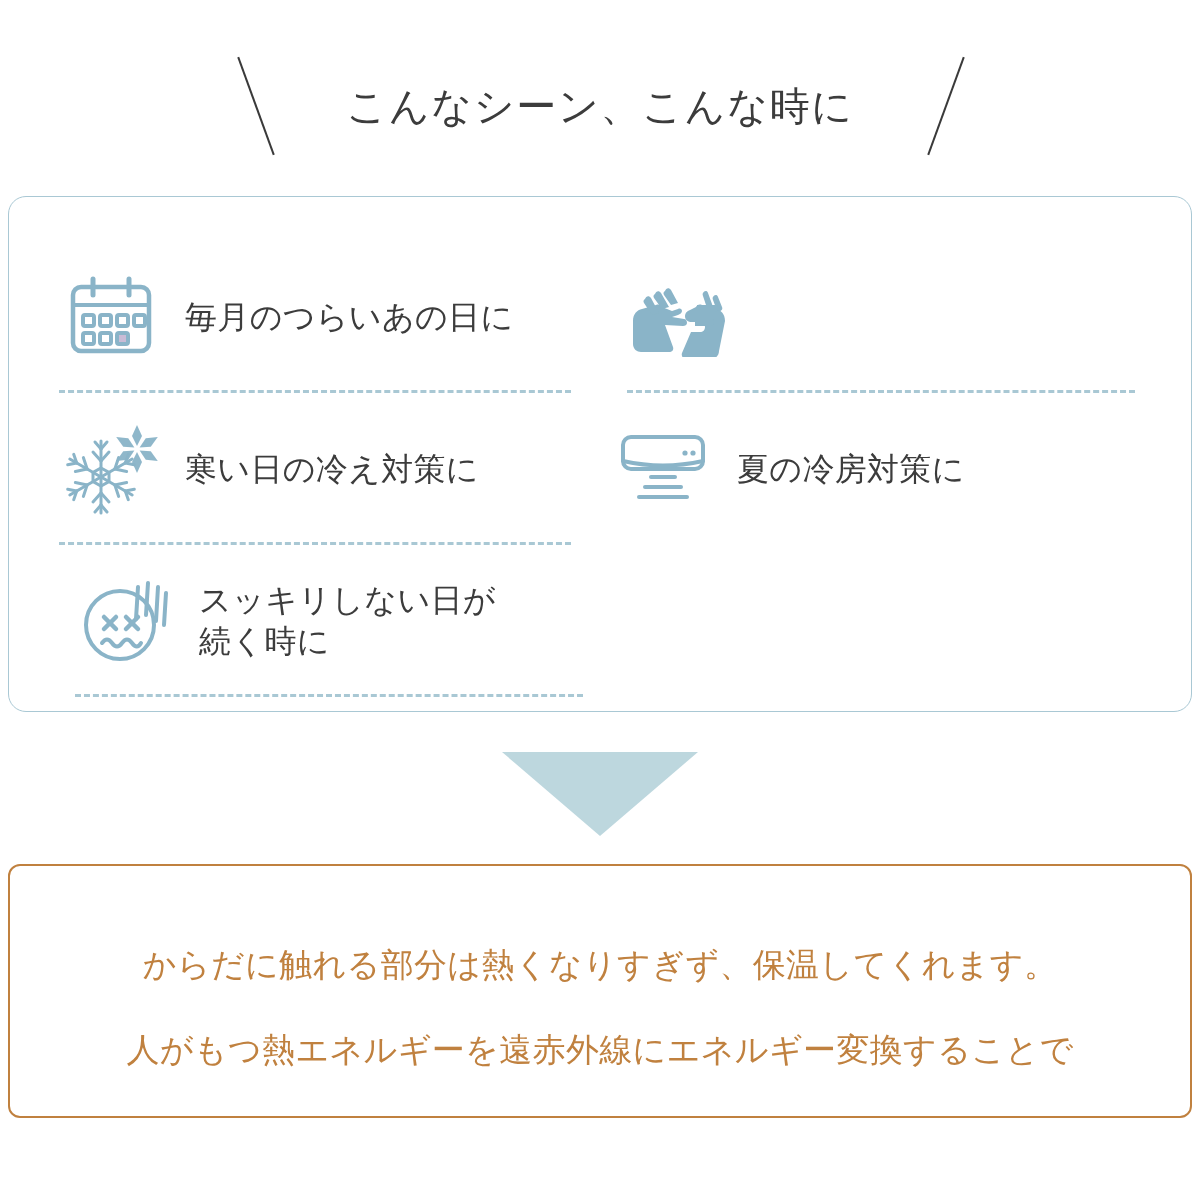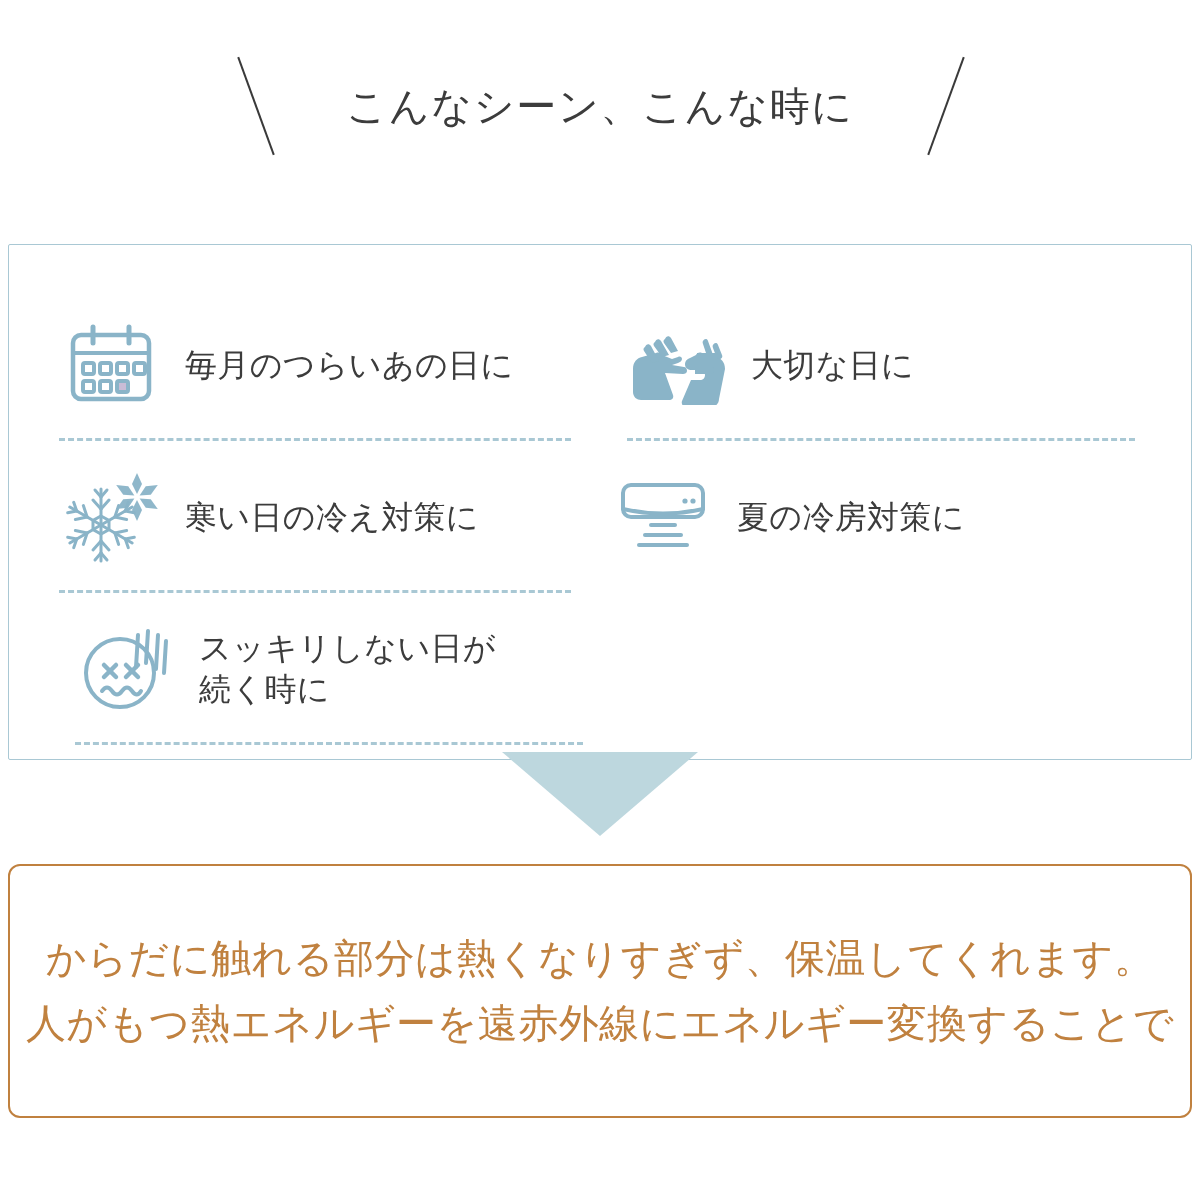--- a/index.html
+++ b/index.html
@@ -39,23 +39,22 @@
     padding: 0 58px;
     white-space: nowrap;
   }
 
   
   .scene-card {
     position: absolute;
     left: 8px; top: 196px;
     width: 1184px; height: 516px;
     border: 1.6px solid #a9c8d4;
-    border-radius: 2px;
+    border-radius: 18px;
     background: #fff;
-    margin-top: 48px;
   }
   .scene-grid {
     position: absolute;
     left: 46px; top: 44px;
     width: 1092px;
     display: grid;
     grid-template-columns: 540px 1fr;
     column-gap: 12px;
   }
   .cell {
@@ -100,26 +99,27 @@
     position: absolute;
     left: 8px; top: 864px;
     width: 1184px; height: 254px;
     border: 2px solid #c0813f;
     border-radius: 12px;
     background: #fff;
     display: flex; flex-direction: column;
     align-items: center; justify-content: center;
   }
   .note-line {
-    font-size: 40px;
+    font-size: 33px;
     color: #c0813f;
     line-height: 1.62;
     letter-spacing: 0.01em;
     text-align: center;
     white-space: nowrap;
+    margin-top: 32px;
   }
 </style>
 </head>
 <body>
 
 <div class="page">
 
   <div class="heading">
     <div class="heading-slash slash-left">
       <div class="bar"></div>
@@ -163,23 +163,20 @@
               <path d="M28 17c1-3 4-4 6-1l8 14-7 2-8-11c-1-2-0.5-3 1-4z"></path>
               <path d="M38 14c1-3 4-4 6-1l7 13-7 2-7-10c-1-2-0.5-3 1-4z"></path>
               <path d="M98 44c0-7-4-11-9-12l-14-4c-3-1-5 0-6 2l-6 3c-3 1-5 3-5 6 0 4 3 6 7 6h8c3 0 5 2 5 5s-2 5-5 5h-9l-9 21c-1 3 1 6 4 6h25c4 0 8-3 8-8z"></path>
               <path d="M86 20c1-2 4-3 5 0l4 10c1 2-0.5 4-2.5 4s-3-1-3.5-3l-3-8c-0.5-1.5-0.5-2.5 0-3z"></path>
               <path d="M76 16c1-2 4-3 5 0l4 11c1 2-0.5 4-2.5 4s-3-1-3.5-3l-3-9c-0.5-1.5-0.5-2.5 0-3z"></path>
               <path d="M70 28h18c2 0 3 1.5 3 3.5S89.5 35 88 35H70z"></path>
               <path d="M68 42h16c2 0 3 1.5 3 3.5S85.5 49 84 49H68z"></path>
             </g>
           </svg>
         </div>
-        <div class="cell-label">
-          <span>大切な日に</span>
-        </div>
       </div>
 
       <div class="cell col1 divided">
         <div class="cell-icon">
           <svg width="100" height="92" viewBox="0 0 100 92">
             <g stroke="#8ab4c8" stroke-width="3" fill="none" stroke-linecap="round">
               <g transform="translate(40,54)">
                 <g>
                   <line x1="0" y1="0" x2="0" y2="-36"></line>
                   <line x1="0" y1="-16" x2="-8" y2="-25"></line>

